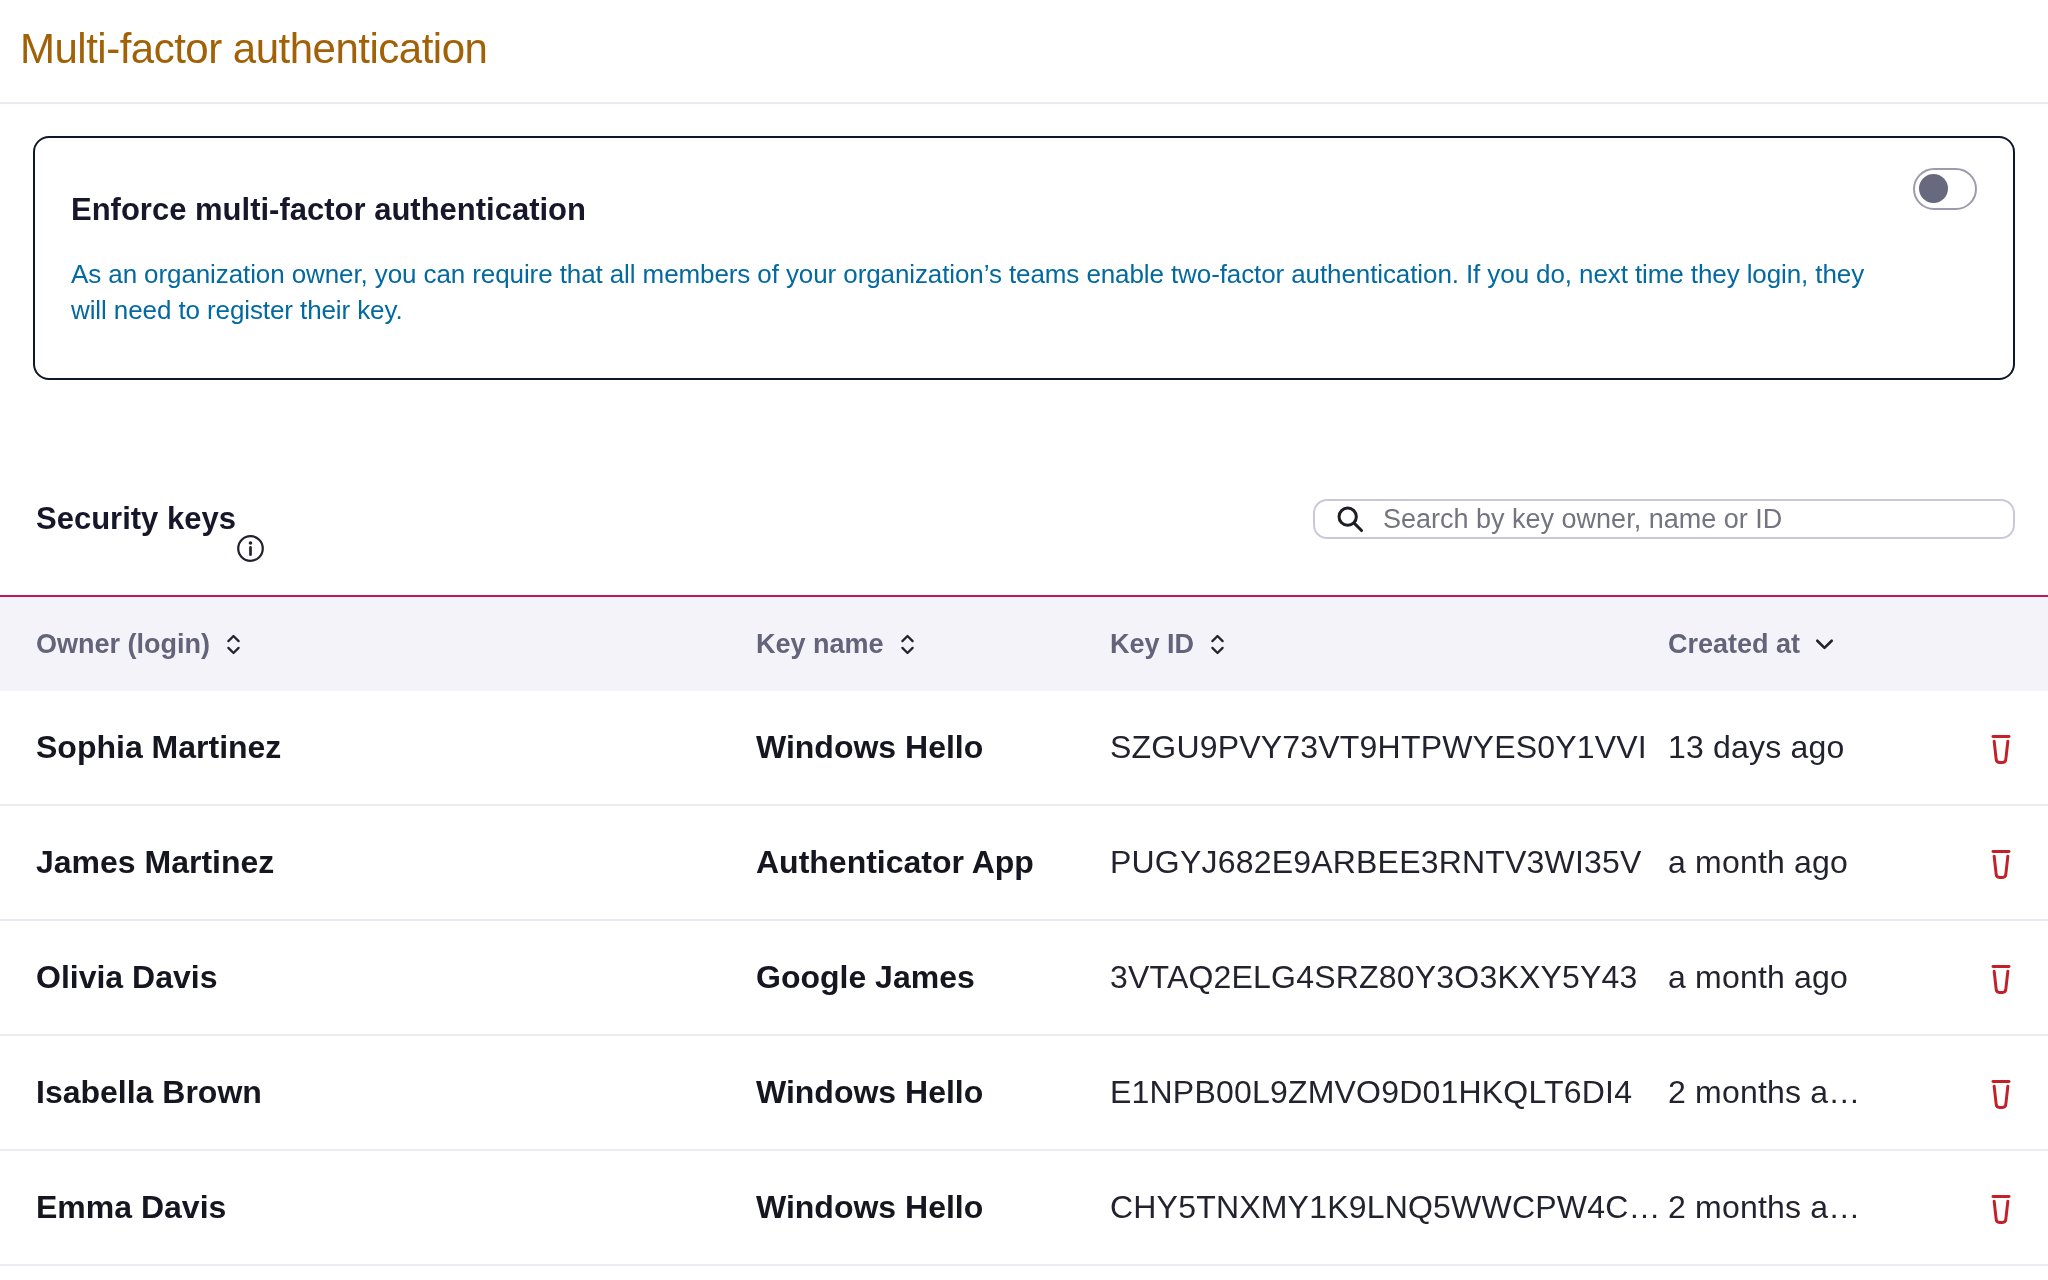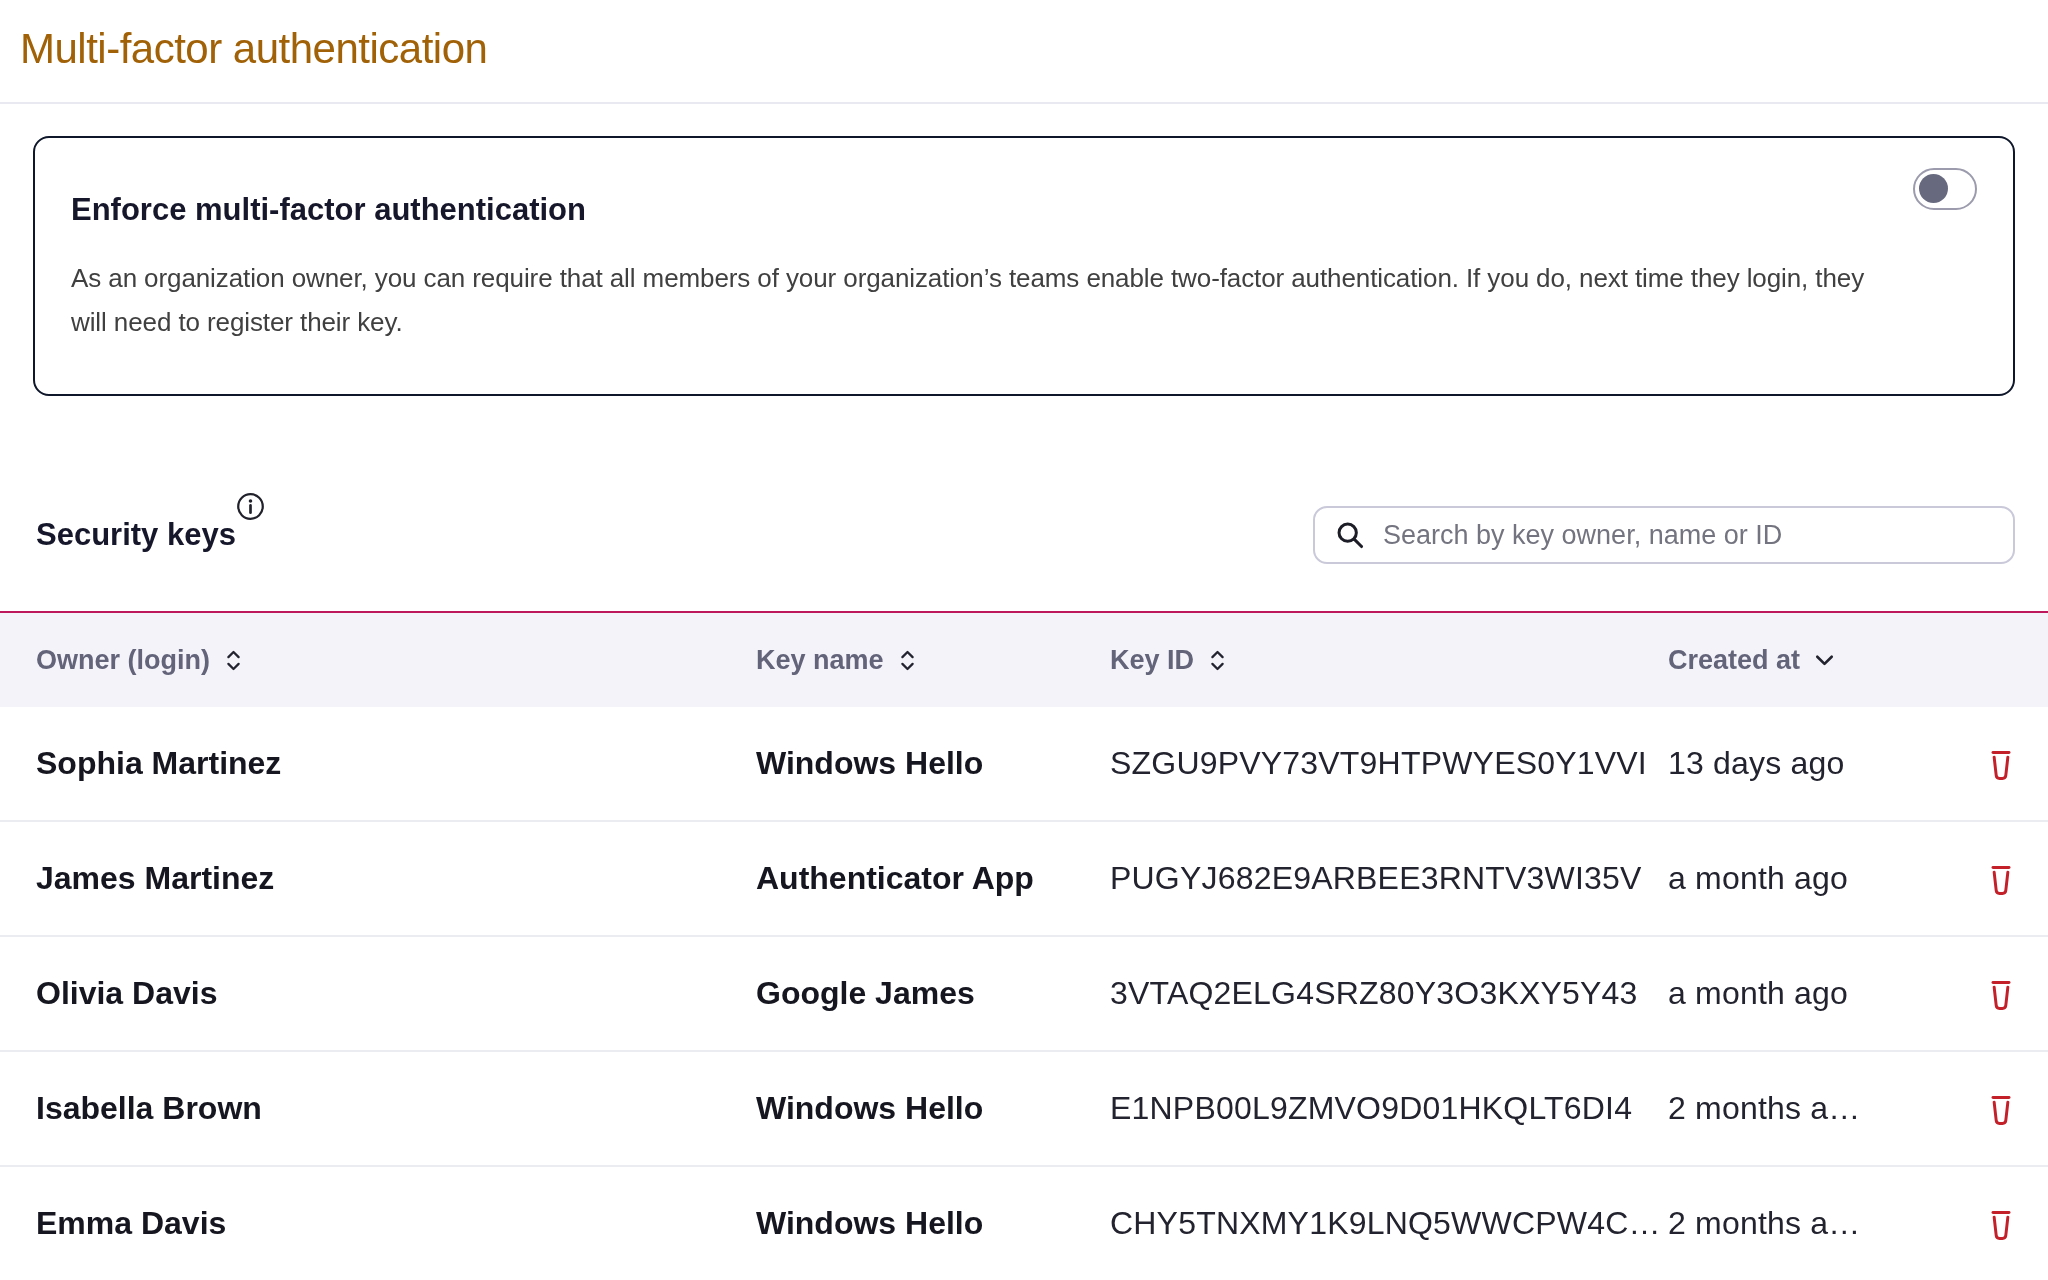--- a/index.html
+++ b/index.html
@@ -25,46 +25,46 @@
   .enforce-card {
     margin:32px 33px 0;
     border:2px solid #0f172a;
     border-radius:16px;
     padding:26px 36px 24px;
     position:relative;
   }
   .enforce-heading { font-size:31px; font-weight:700; line-height:40px; color:#16172a; }
   .enforce-desc {
     margin-top:12px;
-    font-size:26px; line-height:44px; letter-spacing:-0.1px;
-    color:#404040; max-width:1820px;
+    font-size:26px; line-height:36px; letter-spacing:-0.1px;
+    color:#0369a1; max-width:1820px;
   }
   .toggle {
     position:absolute; top:30px; right:36px;
     width:64px; height:42px;
     border:2.5px solid #9b9bad; border-radius:22px;
     background:#ffffff; cursor:pointer; padding:0;
   }
   .toggle-knob {
     position:absolute; left:4px; top:4px;
     width:29px; height:29px; border-radius:50%;
     background:#67697e;
   }
 
   
   .section-row {
     margin:96px 33px 0;
     display:flex; align-items:center; justify-content:space-between;
   }
-  .section-title-wrap { display:flex; align-items:flex-start; padding-left:3px; }
+  .section-title-wrap { display:flex; align-items:flex-end; padding-left:3px; }
   .section-title { font-size:31px; font-weight:700; color:#16172a; }
   .info-btn { background:none; border:none; padding:0; cursor:pointer; display:flex; align-items:center; }
 
   .search-box {
-    width:702px; height:58px;
+    width:702px; height:40px;
     border:2px solid #c9c9da; border-radius:14px;
     display:flex; align-items:center; gap:16px;
     padding:0 20px; background:#fff;
   }
   .search-input {
     flex:1; border:none; outline:none;
     font-size:27px; color:#2a2b38; font-family:inherit;
     background:transparent;
   }
   .search-input::placeholder { color:#73747f; opacity:1; }

